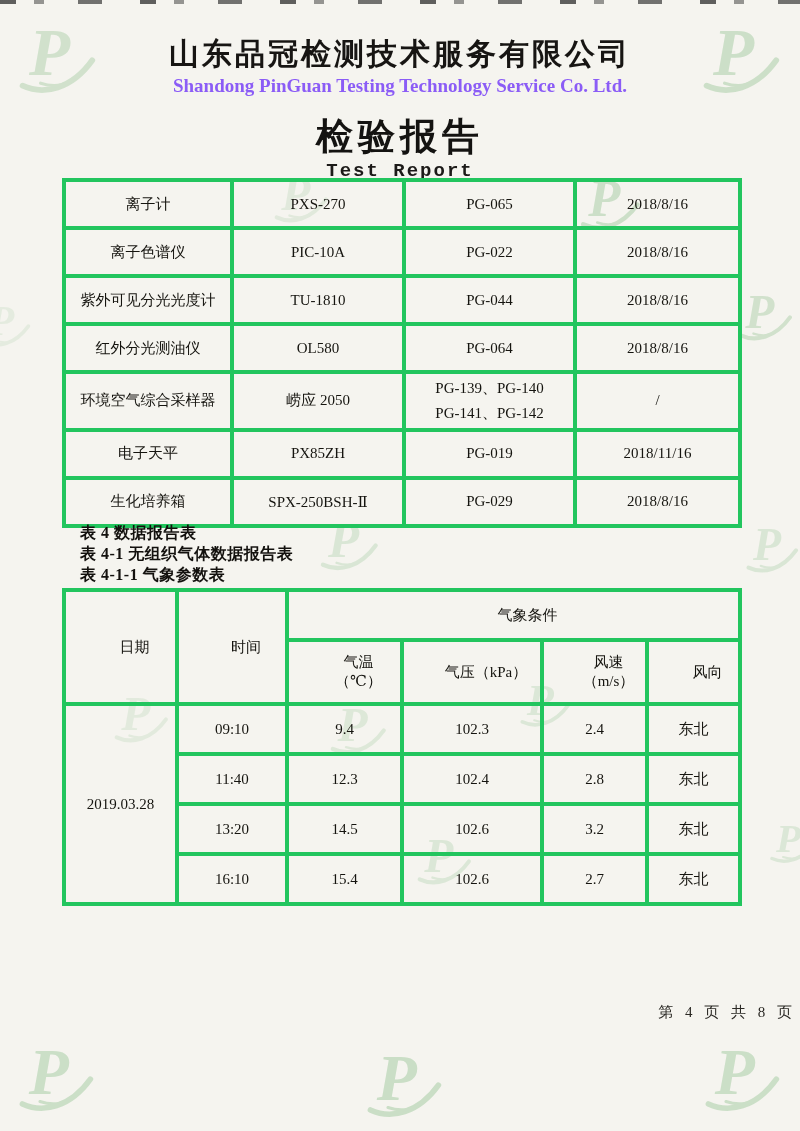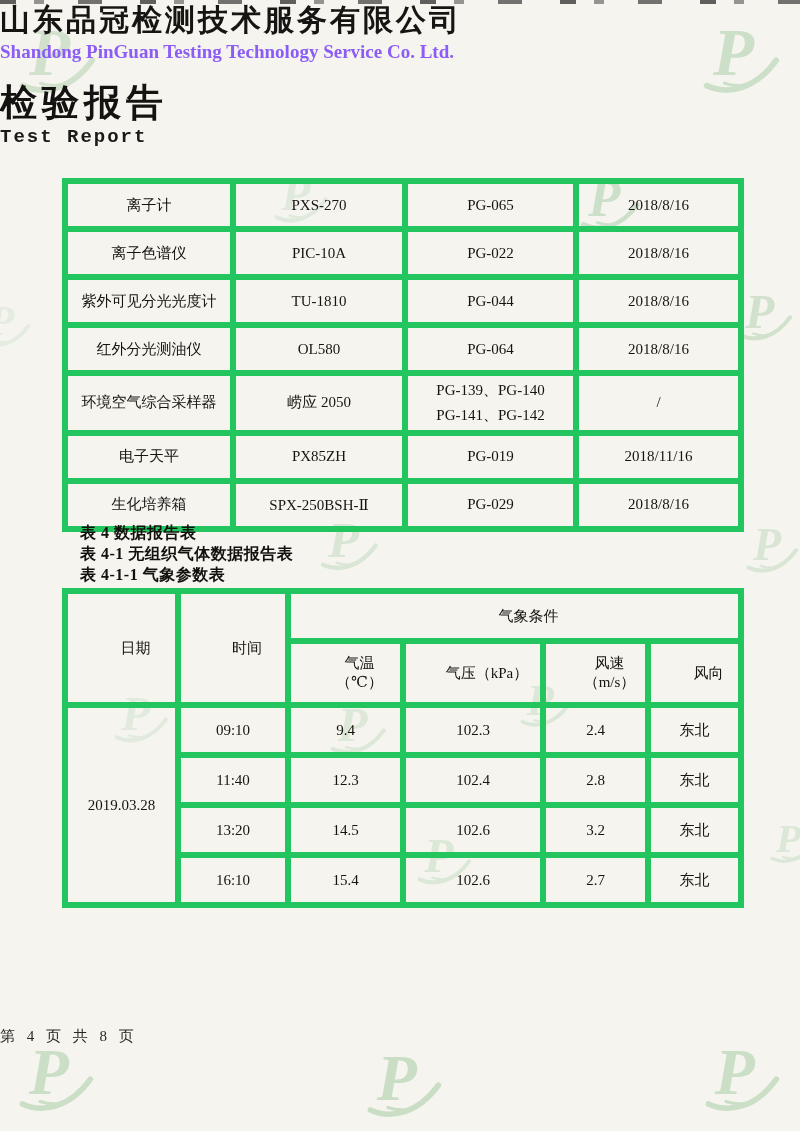--- a/index.html
+++ b/index.html
@@ -19,42 +19,42 @@
     background:repeating-linear-gradient(90deg,
       rgba(25,25,25,.85) 0 16px, transparent 16px 34px,
       rgba(25,25,25,.55) 34px 44px, transparent 44px 78px,
       rgba(25,25,25,.75) 78px 102px, transparent 102px 140px);
     opacity:.8;
   }
   
   .wm { position:absolute; color:#9cc79a; pointer-events:none; }
   .wm svg { display:block; width:100%; height:100%; }
 
-  .header { position:relative; }
+  .header { position:relative; text-align:center; padding-top:34px; }
   .company-cn {
     font-size:30px; font-weight:bold; letter-spacing:3px;
     line-height:40px; color:#171513;
     font-family:"Liberation Serif","DejaVu Serif",serif;
   }
   .company-en {
     font-size:19px; font-weight:bold; line-height:23px; color:#8b5cf6;
   }
   .title-cn {
     margin-top:17px; font-size:37px; font-weight:bold;
     letter-spacing:5px; line-height:45px; color:#141311;
   }
   .title-en {
     font-size:19px; font-weight:bold; letter-spacing:2px;
     line-height:24px; color:#1c1a18;
     font-family:"Liberation Mono","DejaVu Sans Mono",monospace;
   }
 
   table { border-collapse:collapse; table-layout:fixed; }
   td, th {
-    border:6px solid #22c55e;
+    border:4px solid #22c55e;
     text-align:center; vertical-align:middle;
     font-size:15px; font-weight:normal; color:#15140f;
     padding:2px 4px;
   }
   .equip-table { position:absolute; left:62px; top:178px; width:676px; }
   .equip-table tr { height:48px; }
   .equip-table tr.tall { height:56px; }
   .pre { white-space:pre-line; line-height:1.65; }
 
   .section-labels { position:absolute; left:80px; top:522px; }
@@ -63,22 +63,22 @@
     letter-spacing:.5px;
   }
 
   .weather-table { position:absolute; left:62px; top:588px; width:676px; }
   .weather-table .h1 { height:50px; }
   .weather-table .h2 { height:64px; }
   .weather-table .dr { height:50px; }
   .weather-table th { font-weight:normal;padding-left:32px; }
 
   .footer {
-    position:absolute; left:0; right:12px; top:1003px;
-    text-align:left; font-size:15px; letter-spacing:4px; color:#2a2824;margin-top:24px;
+    position:absolute; left:0; right:4px; top:1003px;
+    text-align:right; font-size:15px; letter-spacing:4px; color:#2a2824;
   }
 </style>
 </head>
 <body>
 
 <svg width="0" height="0" style="position:absolute">
   <symbol id="logo-p" viewBox="0 0 100 100">
     <text x="16" y="72" font-family="Liberation Serif, serif" font-style="italic" font-weight="bold" font-size="82" fill="currentColor">P</text>
     <path d="M8 85 C 34 97, 68 89, 93 54" fill="none" stroke="currentColor" stroke-width="7" stroke-linecap="round"></path>
     <path d="M30 82 C 48 88, 64 84, 74 74" fill="none" stroke="currentColor" stroke-width="4" stroke-linecap="round"></path>

